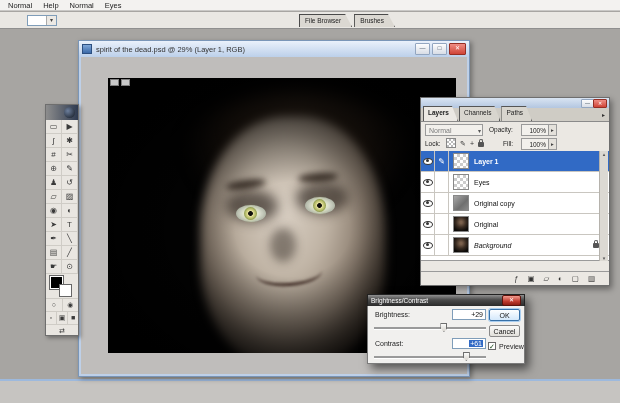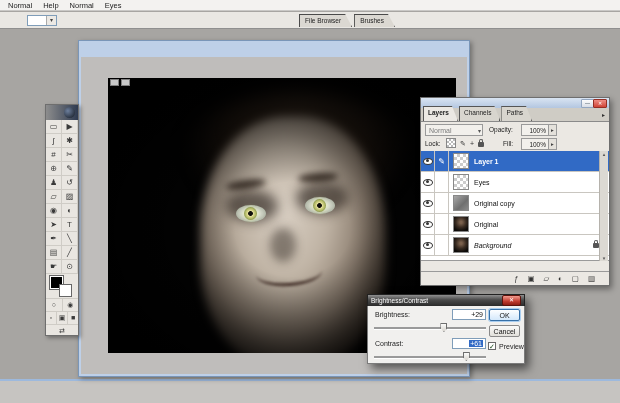--- a/index.html
+++ b/index.html
@@ -138,20 +138,27 @@
       </div>
     <div class="pal-tabs">
       <div class="pal-tab">File Browser</div>
       <div class="pal-tab">Brushes</div>
     </div>
   </div>
 
   <div class="bottomstrip"></div>
 
   <div class="docwin">
+    <div class="doc-title">
+      <div class="doc-icon"></div>
+      <div class="doc-title-text">spirit of the dead.psd @ 29% (Layer 1, RGB)</div>
+      <div class="winbtn">—</div>
+      <div class="winbtn">□</div>
+      <div class="winbtn close">✕</div>
+    </div>
     <div class="doc-content">
       <div class="canvas">
         <div class="hair"></div>
         <div class="face"></div>
         <div class="socket" style="left:118px;top:112px;"></div>
         <div class="socket" style="left:188px;top:104px;"></div>
         <div class="brow" style="left:118px;top:102px;transform:rotate(-8deg);"></div>
         <div class="brow" style="left:190px;top:95px;transform:rotate(-4deg);"></div>
         <div class="eyeball" style="left:128px;top:127px;"></div>
         <div class="eyeball" style="left:197px;top:119px;"></div>

